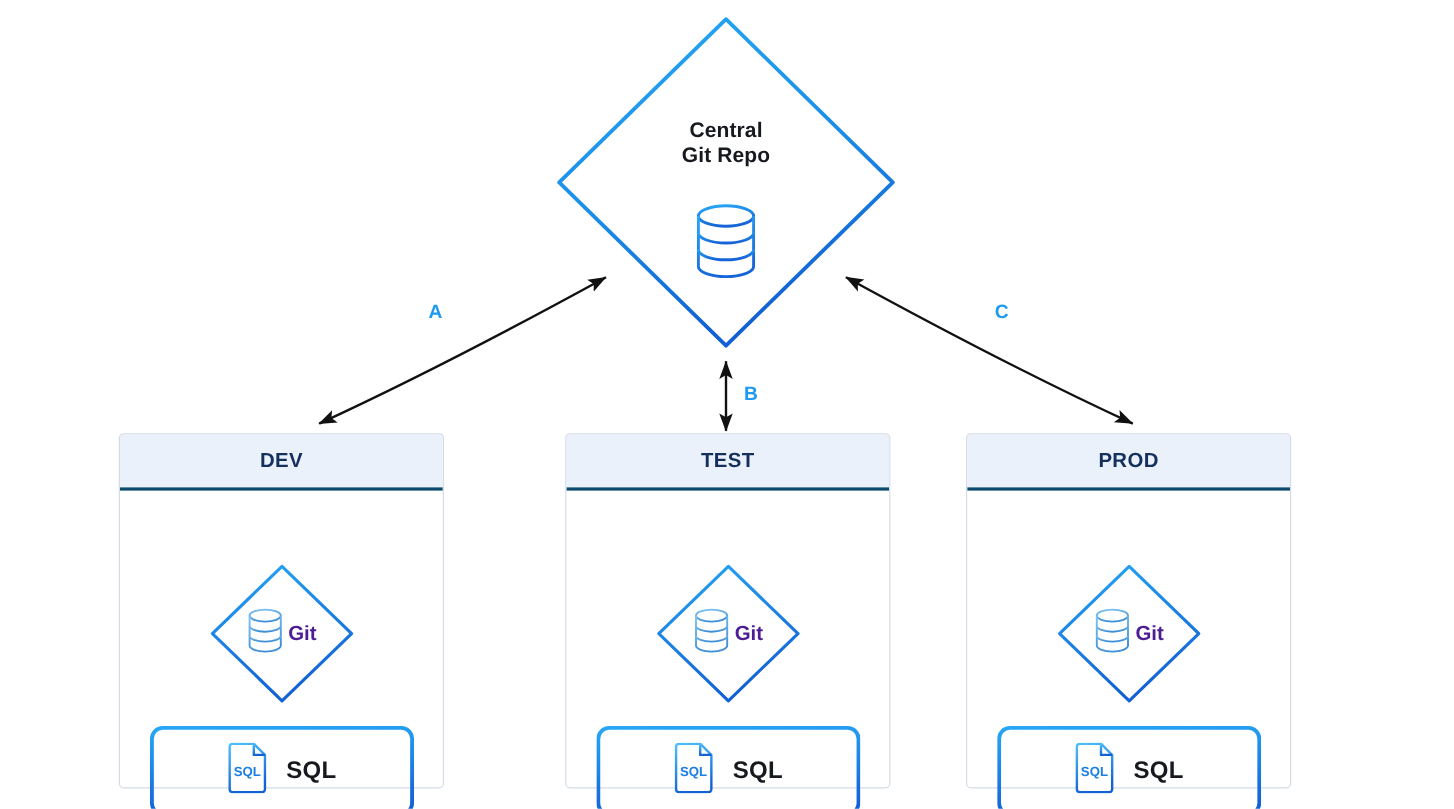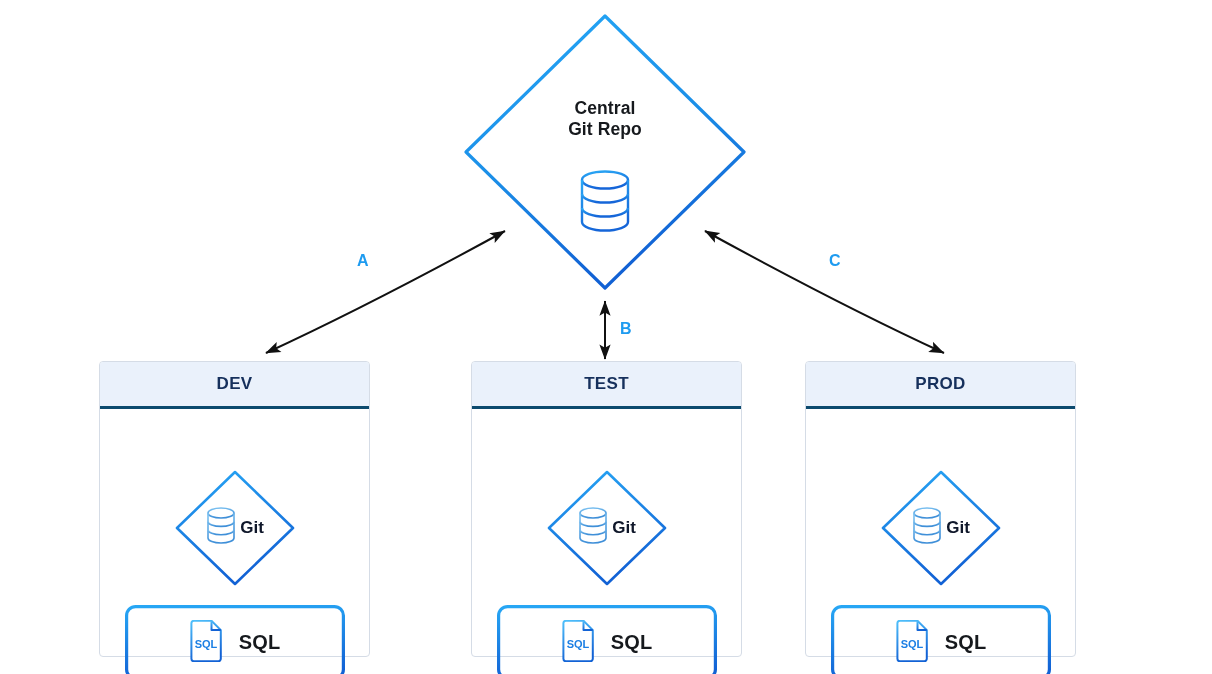--- a/index.html
+++ b/index.html
@@ -89,21 +89,21 @@
     width:122px;height:118px;
   }
   .git-node .git-svg{position:absolute;left:0;top:0;}
   .git-inner{
     position:absolute;
     left:0;top:0;width:122px;height:118px;
     display:flex;align-items:center;justify-content:center;
     gap:3px;
   }
   .git-text{
-    font-size:17px;font-weight:bold;color:#0f172a;
+    font-size:17px;font-weight:bold;color:#4c1d95;
   }
   .sql-box-frame{
     position:absolute;
     left:50%;
     transform:translateX(-50%);
     top:196px;
     width:220px;height:75px;
   }
   .sql-row{
     position:absolute;

